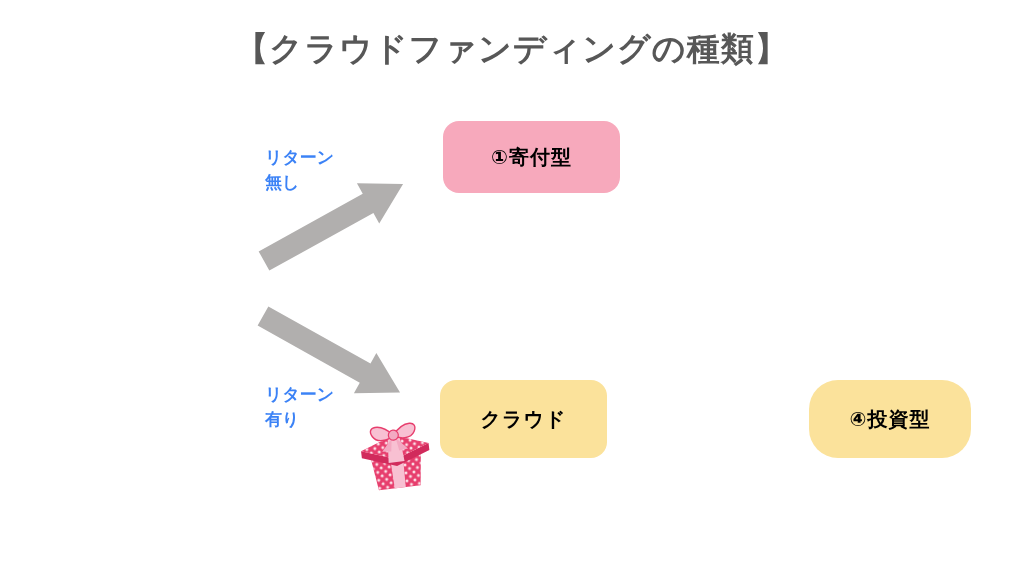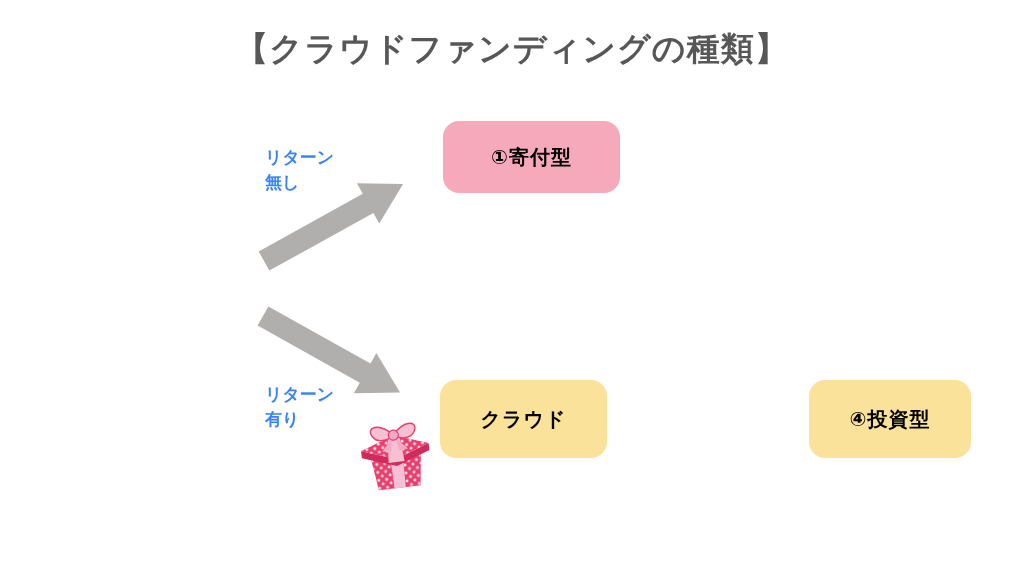--- a/index.html
+++ b/index.html
@@ -68,20 +68,21 @@
   }
   .node-lending {
     left: 622px; top: 380px;
     width: 169px; height: 78px;
     background: #fbe29b;
   }
   .node-investment {
     left: 809px; top: 380px;
     width: 162px; height: 78px;
     background: #fbe29b;
+    border-radius: 29px;
   }
   .branch-label {
     position: absolute;
     width: 120px;
     text-align: left;
     font-size: 17px;
     font-weight: bold;
     line-height: 1.45;
     color: #3b82f6;
   }

